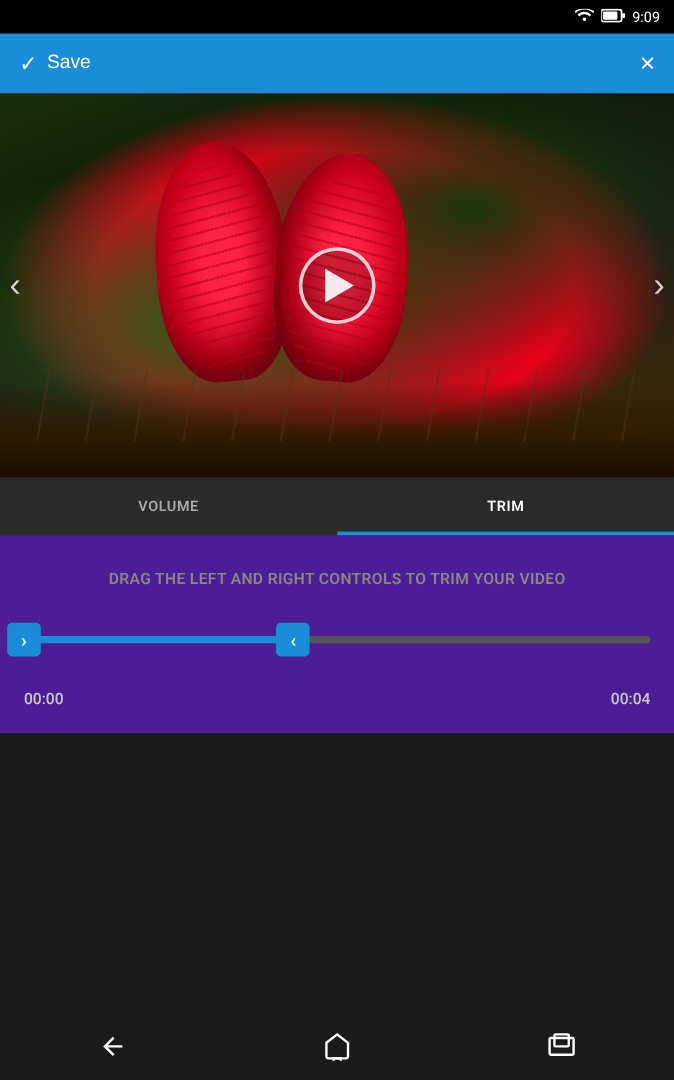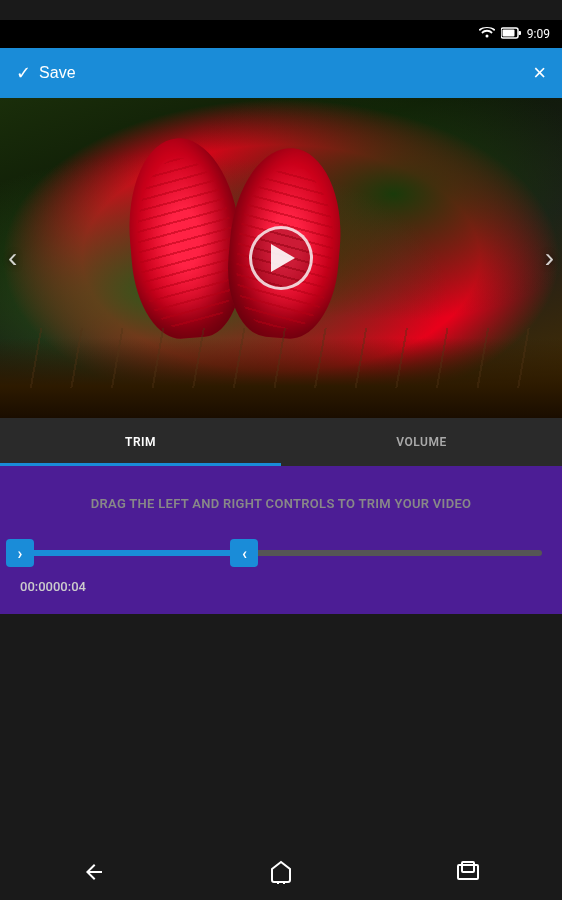--- a/index.html
+++ b/index.html
@@ -14,21 +14,20 @@
 
     
     #status-bar {
       width: 100%;
       height: 28px;
       background: #000;
       display: flex;
       align-items: center;
       justify-content: flex-end;
       padding: 0 12px;
-      margin-top: 20px;
     }
     .status-icons {
       display: flex;
       align-items: center;
       gap: 6px;
       color: #fff;
       font-size: 12px;
     }
     .wifi-icon, .battery-icon, .time-text {
       color: #fff;
@@ -327,21 +326,22 @@
     .handle-chevron-right {
       color: #fff;
       font-size: 16px;
       font-weight: bold;
     }
 
     
     .time-labels {
       width: 100%;
       display: flex;
-      margin-top: 8px;
+      justify-content: space-between;
+      margin-top: 25px;
     }
     .time-label {
       color: #ccc;
       font-size: 13px;
       font-weight: 500;
     }
 
     
     #bottom-nav {
       position: absolute;
@@ -417,26 +417,26 @@
   <div class="sticks"></div>
 
   <button class="nav-arrow nav-arrow-left">‹</button>
   <div class="play-btn-overlay">
     <div class="play-triangle"></div>
   </div>
   <button class="nav-arrow nav-arrow-right">›</button>
 </div>
 
 <div id="tab-bar">
+  <div class="tab-item">
+    <span>VOLUME</span>
+    <div class="tab-underline"></div>
+  </div>
   <div class="tab-item active">
     <span>TRIM</span>
-    <div class="tab-underline"></div>
-  </div>
-  <div class="tab-item">
-    <span>VOLUME</span>
     <div class="tab-underline"></div>
   </div>
 </div>
 
 <div id="content-area">
   <p class="instruction-text">DRAG THE LEFT AND RIGHT CONTROLS TO TRIM YOUR VIDEO</p>
 
   <div class="trim-slider-container">
     <div class="slider-track">
       <div class="slider-fill"></div>

